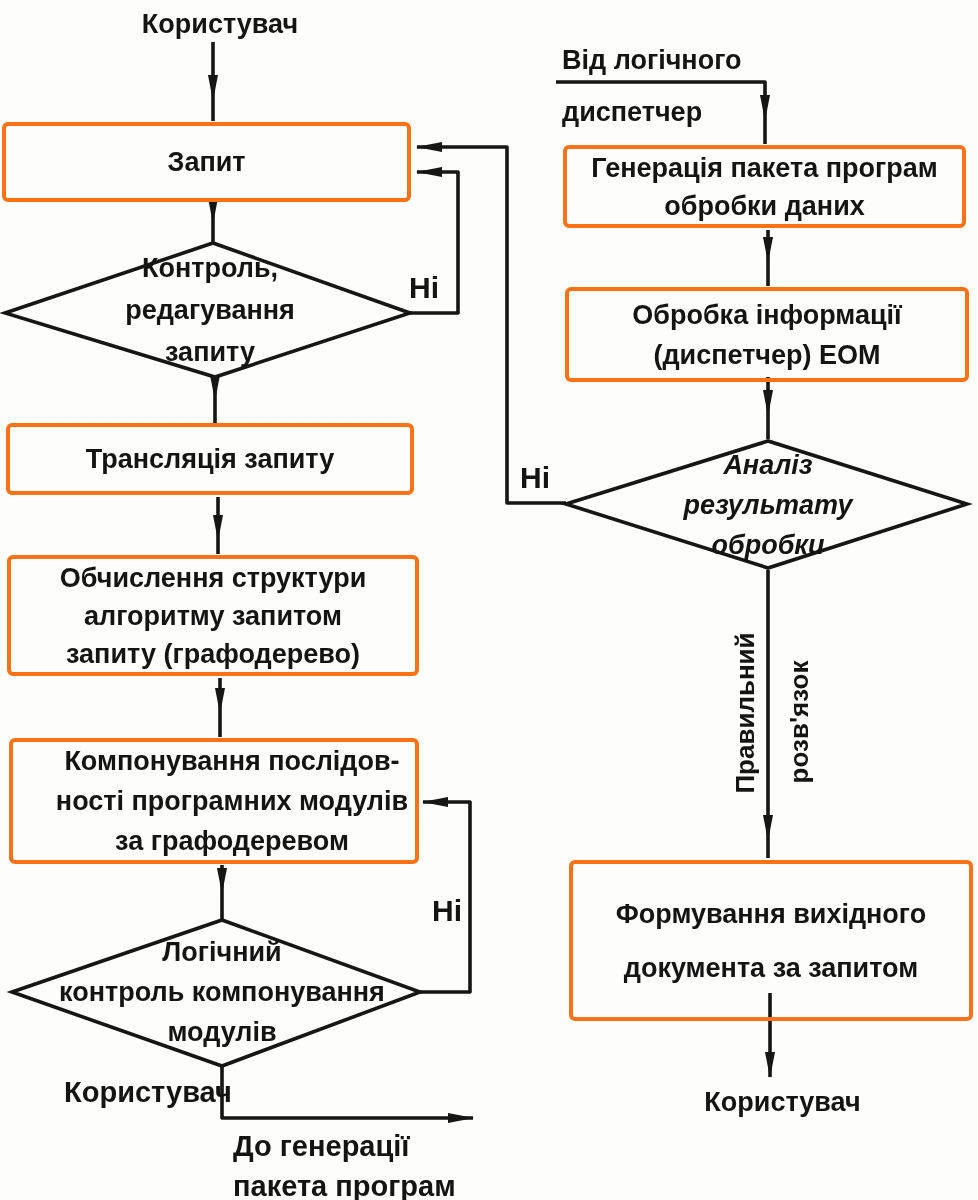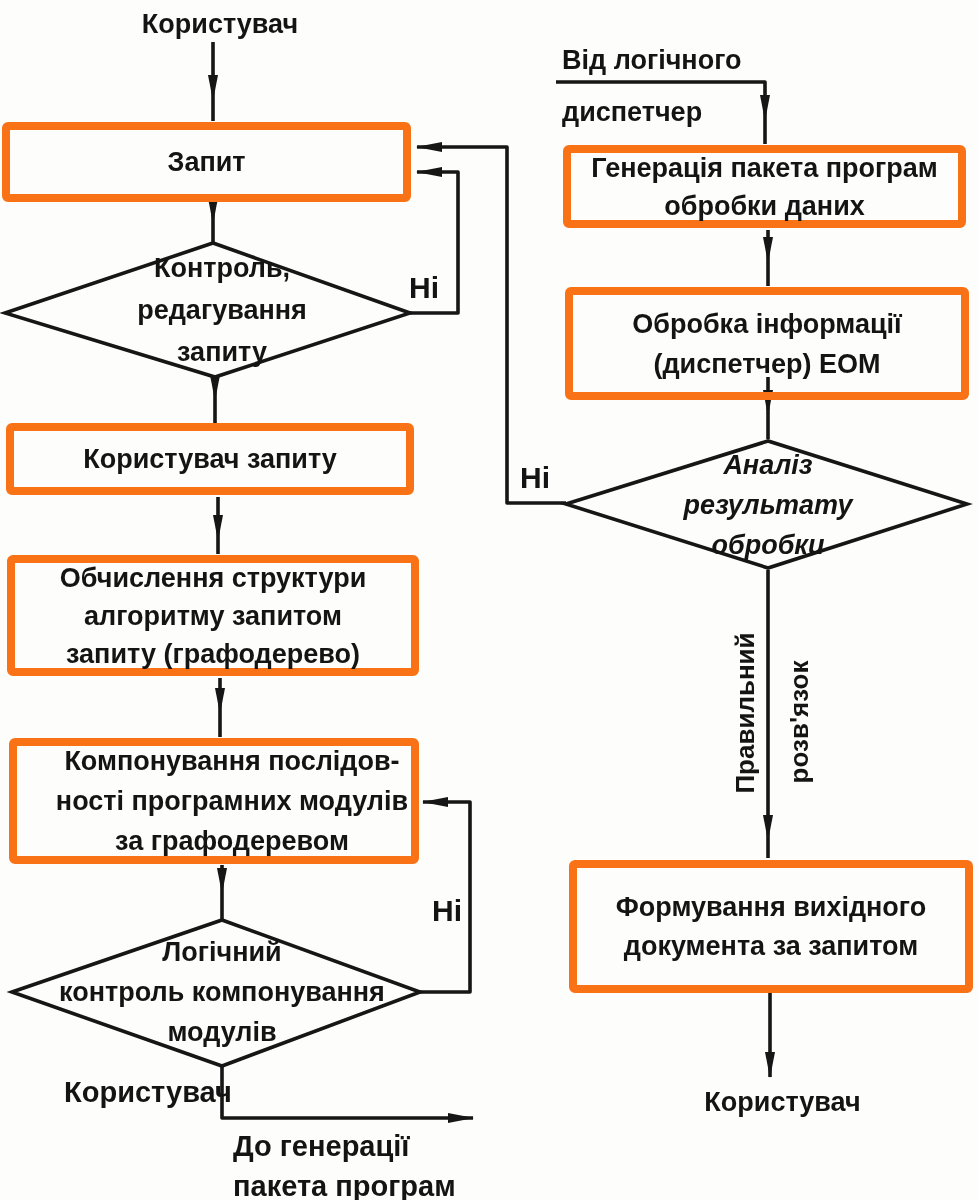--- a/index.html
+++ b/index.html
@@ -3,21 +3,21 @@
 <meta charset="utf-8">
 <style>
   html,body{margin:0;padding:0;background:#ffffff;}
   .stage{
     position:relative;width:978px;height:1200px;background:#fdfdfb;
     font-family:"Liberation Sans",sans-serif;font-weight:bold;color:#141414;
     overflow:hidden;
   }
   svg.wires{position:absolute;left:0;top:0;width:978px;height:1200px;}
   .box{
-    position:absolute;box-sizing:border-box;border:8px solid #f97316;border-radius:6px;
+    position:absolute;box-sizing:border-box;border:4px solid #f97316;border-radius:6px;
     display:flex;align-items:center;justify-content:center;text-align:center;
     white-space:pre-line;font-size:27px;line-height:38px;background:transparent;
   }
   .dtext{
     position:absolute;display:flex;align-items:center;justify-content:center;
     text-align:center;white-space:pre-line;font-size:27px;line-height:40px;
   }
   .lbl{position:absolute;white-space:pre-line;font-size:27px;line-height:40px;}
   .ni{font-size:30px;}
   .rot{
@@ -68,36 +68,36 @@
       <line x1="770" y1="993" x2="770" y2="1077" marker-end="url(#arr)"></line>
     </g>
     <g fill="#fdfdfb" stroke="#161616" stroke-width="3.6" stroke-linejoin="miter">
       <polygon points="5,313 213,243 410,313 215,377"></polygon>
       <polygon points="12,992 222,920 420,992 222,1066"></polygon>
       <polygon points="566,504 768,441 967,504 768,568"></polygon>
     </g>
   </svg>
 
   <div class="box" style="left:2px;top:122px;width:409px;height:80px;">Запит</div>
-  <div class="box" style="left:6px;top:423px;width:408px;height:72px;">Користувач запиту</div>
+  <div class="box" style="left:6px;top:423px;width:408px;height:72px;">Трансляція запиту</div>
   <div class="box" style="left:7px;top:555px;width:412px;height:121px;">Обчислення структури
 алгоритму запитом
 запиту (графодерево)</div>
   <div class="box" style="left:9px;top:738px;width:410px;height:126px;line-height:40px;padding-left:36px;">Компонування послідов-
 ності програмних модулів
 за графодеревом</div>
 
   <div class="box" style="left:563px;top:145px;width:403px;height:83px;">Генерація пакета програм
 обробки даних</div>
-  <div class="box" style="left:565px;top:287px;width:404px;height:113px;line-height:40px;">Обробка інформації
+  <div class="box" style="left:565px;top:287px;width:404px;height:95px;line-height:40px;">Обробка інформації
 (диспетчер) ЕОМ</div>
-  <div class="box" style="left:569px;top:860px;width:404px;height:133px;line-height:39px;">Формування вихідного
+  <div class="box" style="left:569px;top:860px;width:404px;height:161px;line-height:54px;">Формування вихідного
 документа за запитом</div>
 
-  <div class="dtext" style="left:72px;top:248px;width:300px;height:124px;line-height:42px;">Контроль,
+  <div class="dtext" style="left:60px;top:248px;width:300px;height:124px;line-height:42px;">Контроль,
 редагування
 запиту</div>
   <div class="dtext" style="left:27px;top:931px;width:390px;height:122px;">Логічний
 контроль компонування
 модулів</div>
   <div class="dtext" style="left:618px;top:444px;width:300px;height:122px;font-style:italic;">Аналіз
 результату
 обробки</div>
 
   <div class="lbl" style="left:130px;top:4px;width:180px;text-align:center;">Користувач</div>

